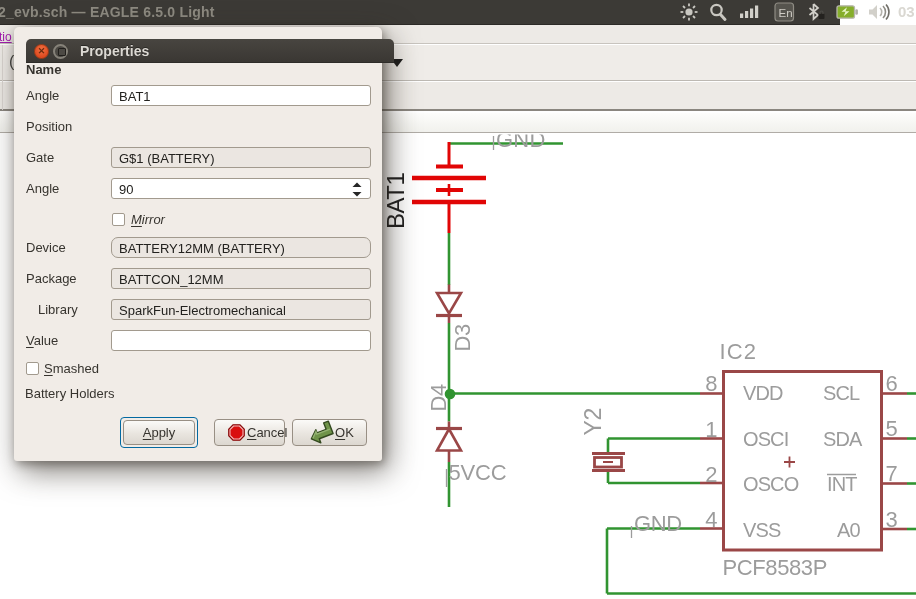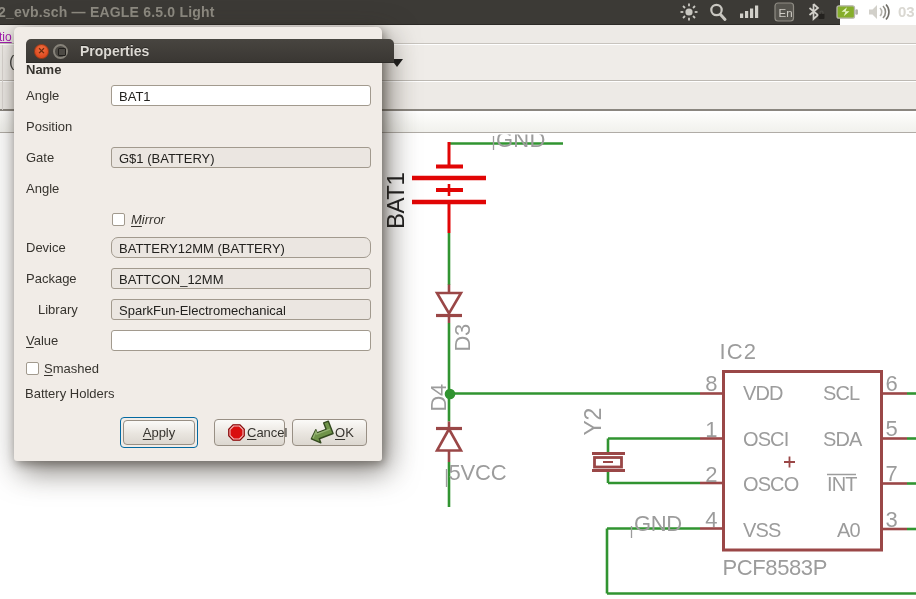--- a/index.html
+++ b/index.html
@@ -228,20 +228,26 @@
 
     <div class="lbl" style="left:12px; top:61px;">Angle</div>
     <div class="fld ed" style="top:58px;">BAT1</div>
 
     <div class="lbl" style="left:12px; top:92px;">Position</div>
 
     <div class="lbl" style="left:12px; top:123px;">Gate</div>
     <div class="fld ro" style="top:120px;">G$1 (BATTERY)</div>
 
     <div class="lbl" style="left:12px; top:154px;">Angle</div>
+    <div class="fld ed" style="top:151px;">90
+      <svg style="position:absolute; right:7px; top:2.5px;" width="12" height="15" viewBox="0 0 12 15">
+        <path d="M1.5 5 L6 0.5 L10.5 5 Z" fill="#262626"></path>
+        <path d="M1.5 10 L6 14.5 L10.5 10 Z" fill="#262626"></path>
+      </svg>
+    </div>
 
     <div class="cb" style="left:98px; top:186px;"></div>
     <div class="lbl" style="left:117px; top:185px;font-style:italic;"><u>M</u>irror</div>
 
     <div class="lbl" style="left:12px; top:213px;">Device</div>
     <div class="fld ro" style="top:210px;border-radius:7px;">BATTERY12MM (BATTERY)</div>
 
     <div class="lbl" style="left:12px; top:244px;">Package</div>
     <div class="fld ro" style="top:241px;">BATTCON_12MM</div>
 

